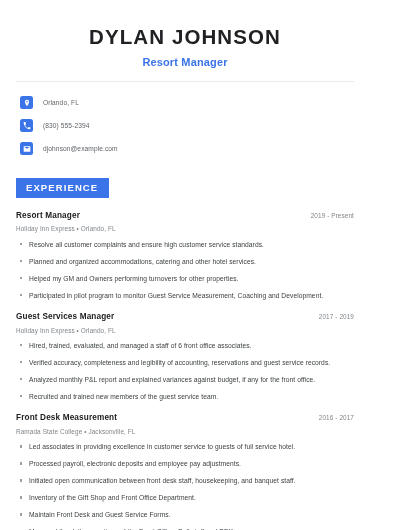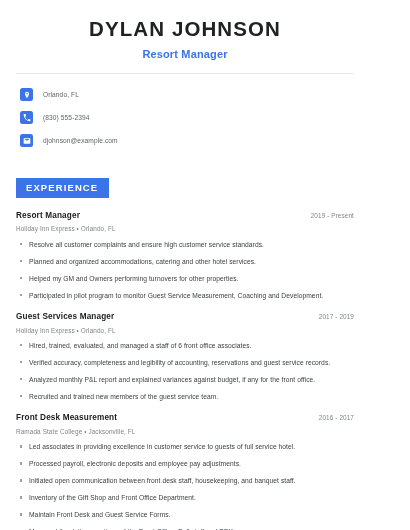--- a/index.html
+++ b/index.html
@@ -12,21 +12,21 @@
     overflow: hidden;
     background: #ffffff;
     font-family: "Liberation Sans", sans-serif;
     color: #3c4043;
     -webkit-font-smoothing: antialiased;
   }
   .page {
     width: 370px;
     height: 530px;
     box-sizing: border-box;
-    padding: 0 16px;
+    padding: 8px 16px;
     position: relative;
     overflow: hidden;
   }
 
   
   .header {
     padding-top: 16px;
     text-align: center;
   }
   .name {
@@ -83,21 +83,21 @@
 
   
   .section-badge {
     display: inline-block;
     background: #3b73e8;
     color: #ffffff;
     font-size: 9.5px;
     font-weight: 700;
     letter-spacing: 1.1px;
     padding: 4px 11px 4px 10px;
-    margin-top: 24px;
+    margin-top: 16px;
     line-height: 1.25;
   }
 
   
   .job {
     margin-top: 12px;
   }
   .job:first-of-type { margin-top: 13px; }
   .job-head {
     display: flex;

